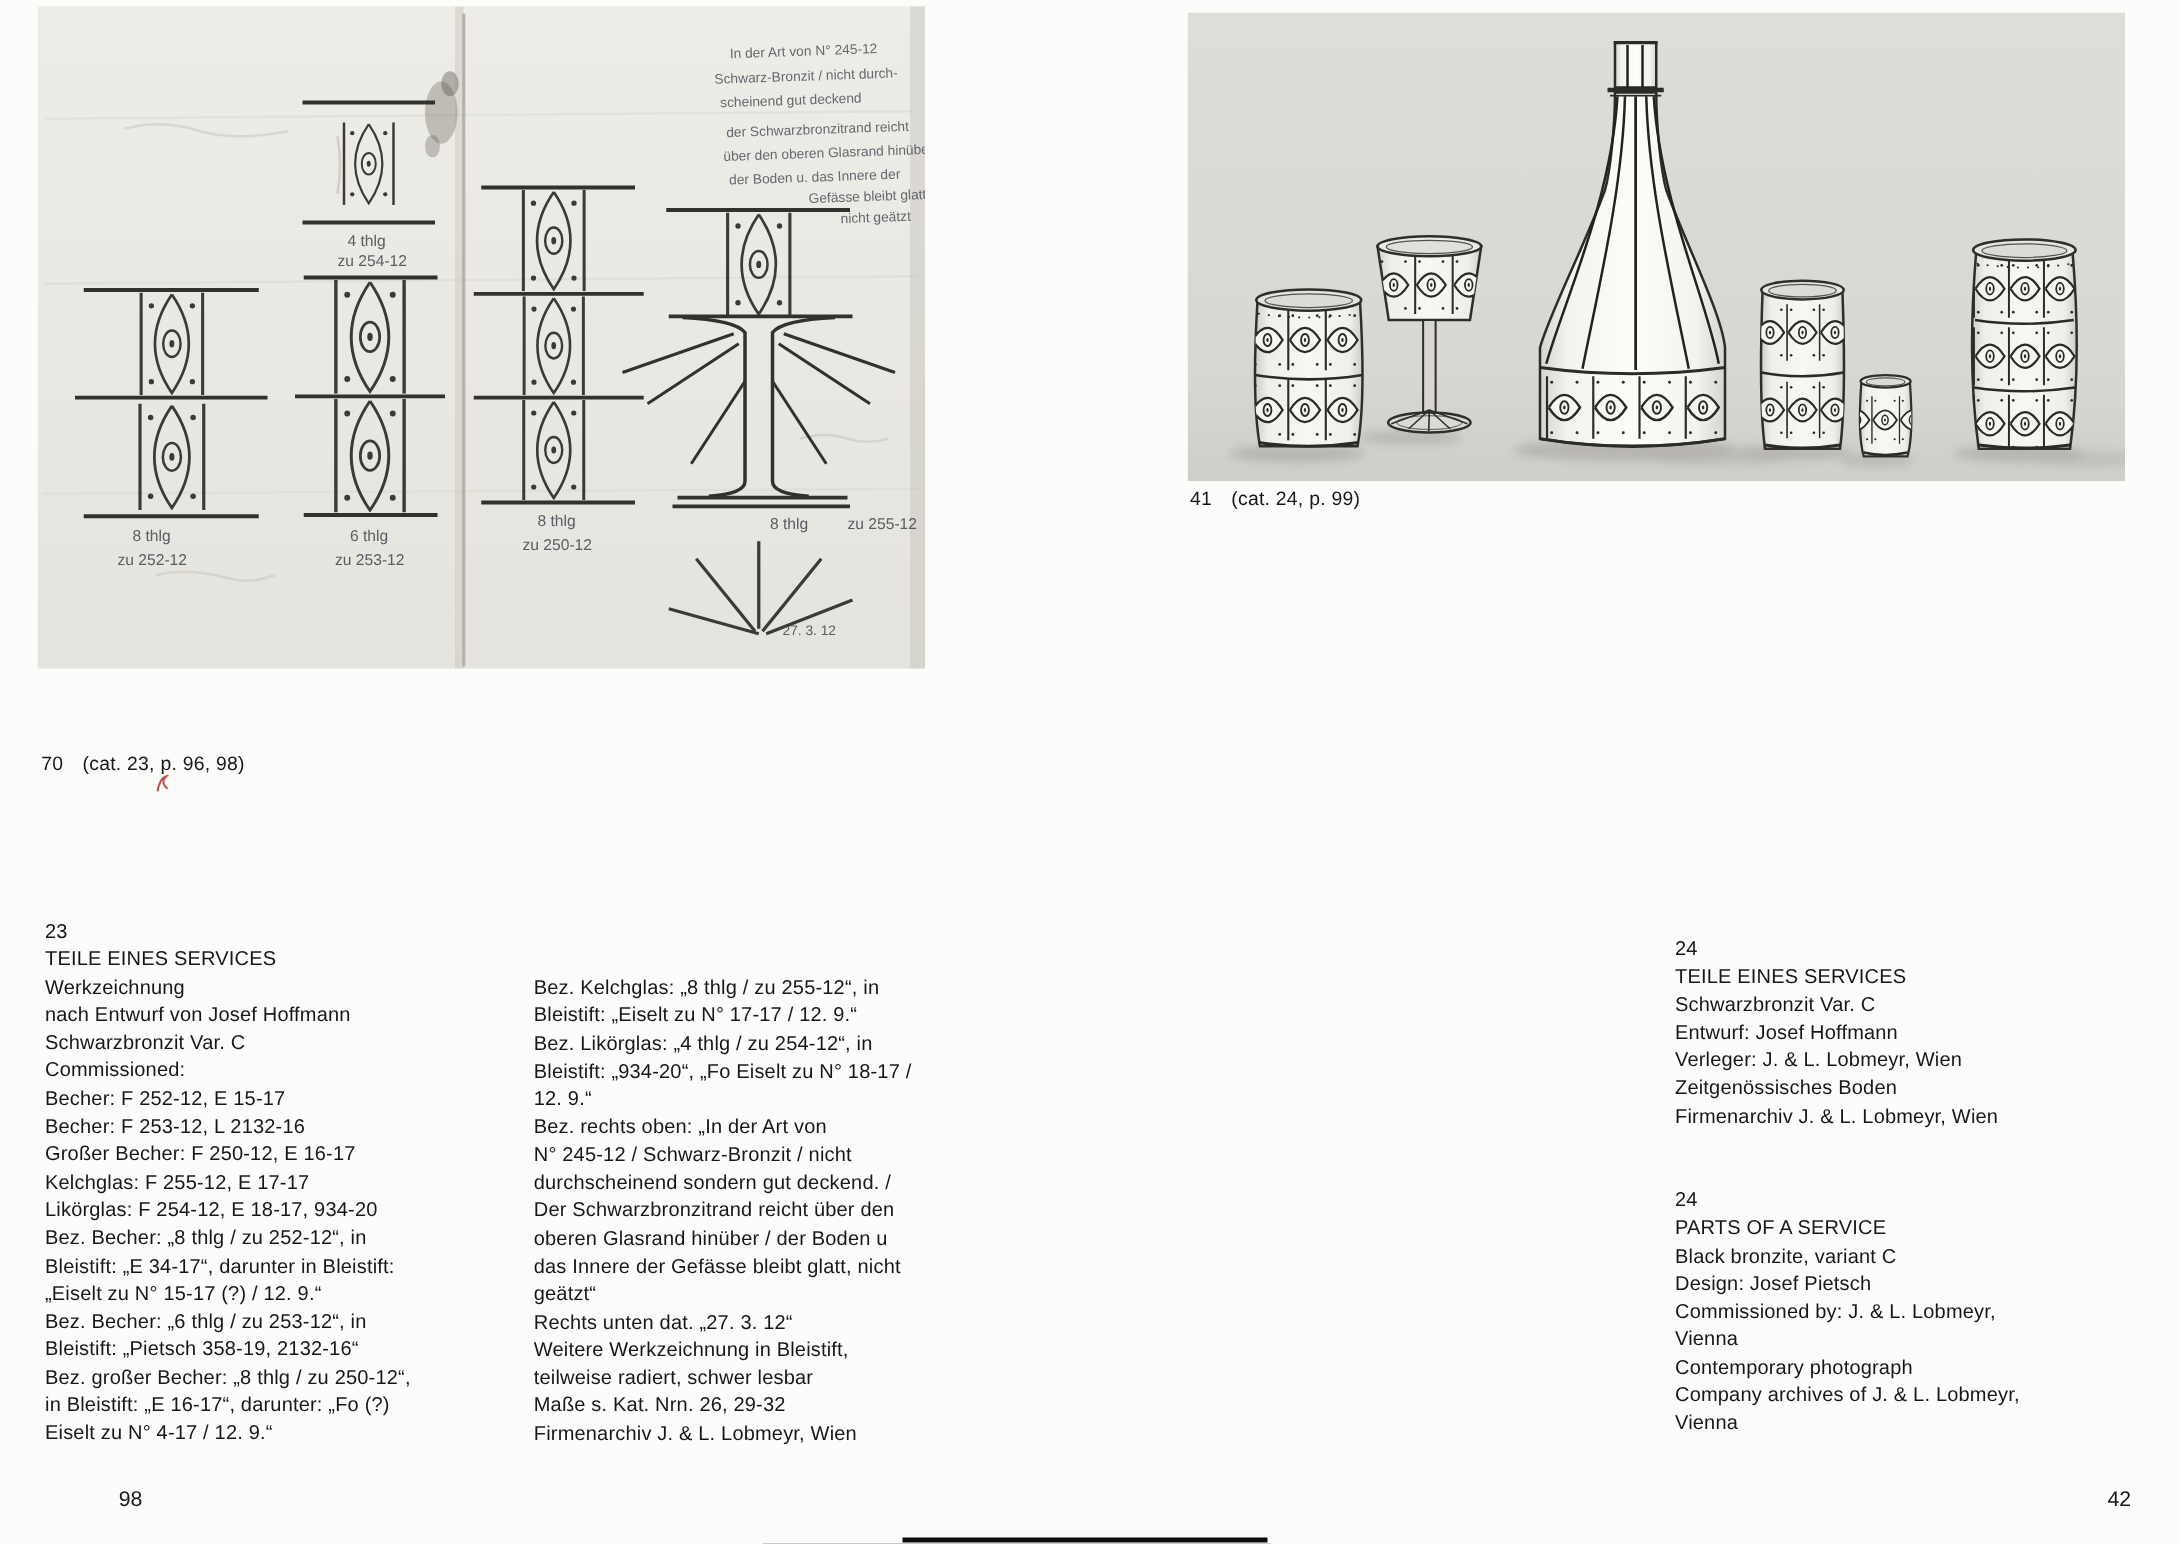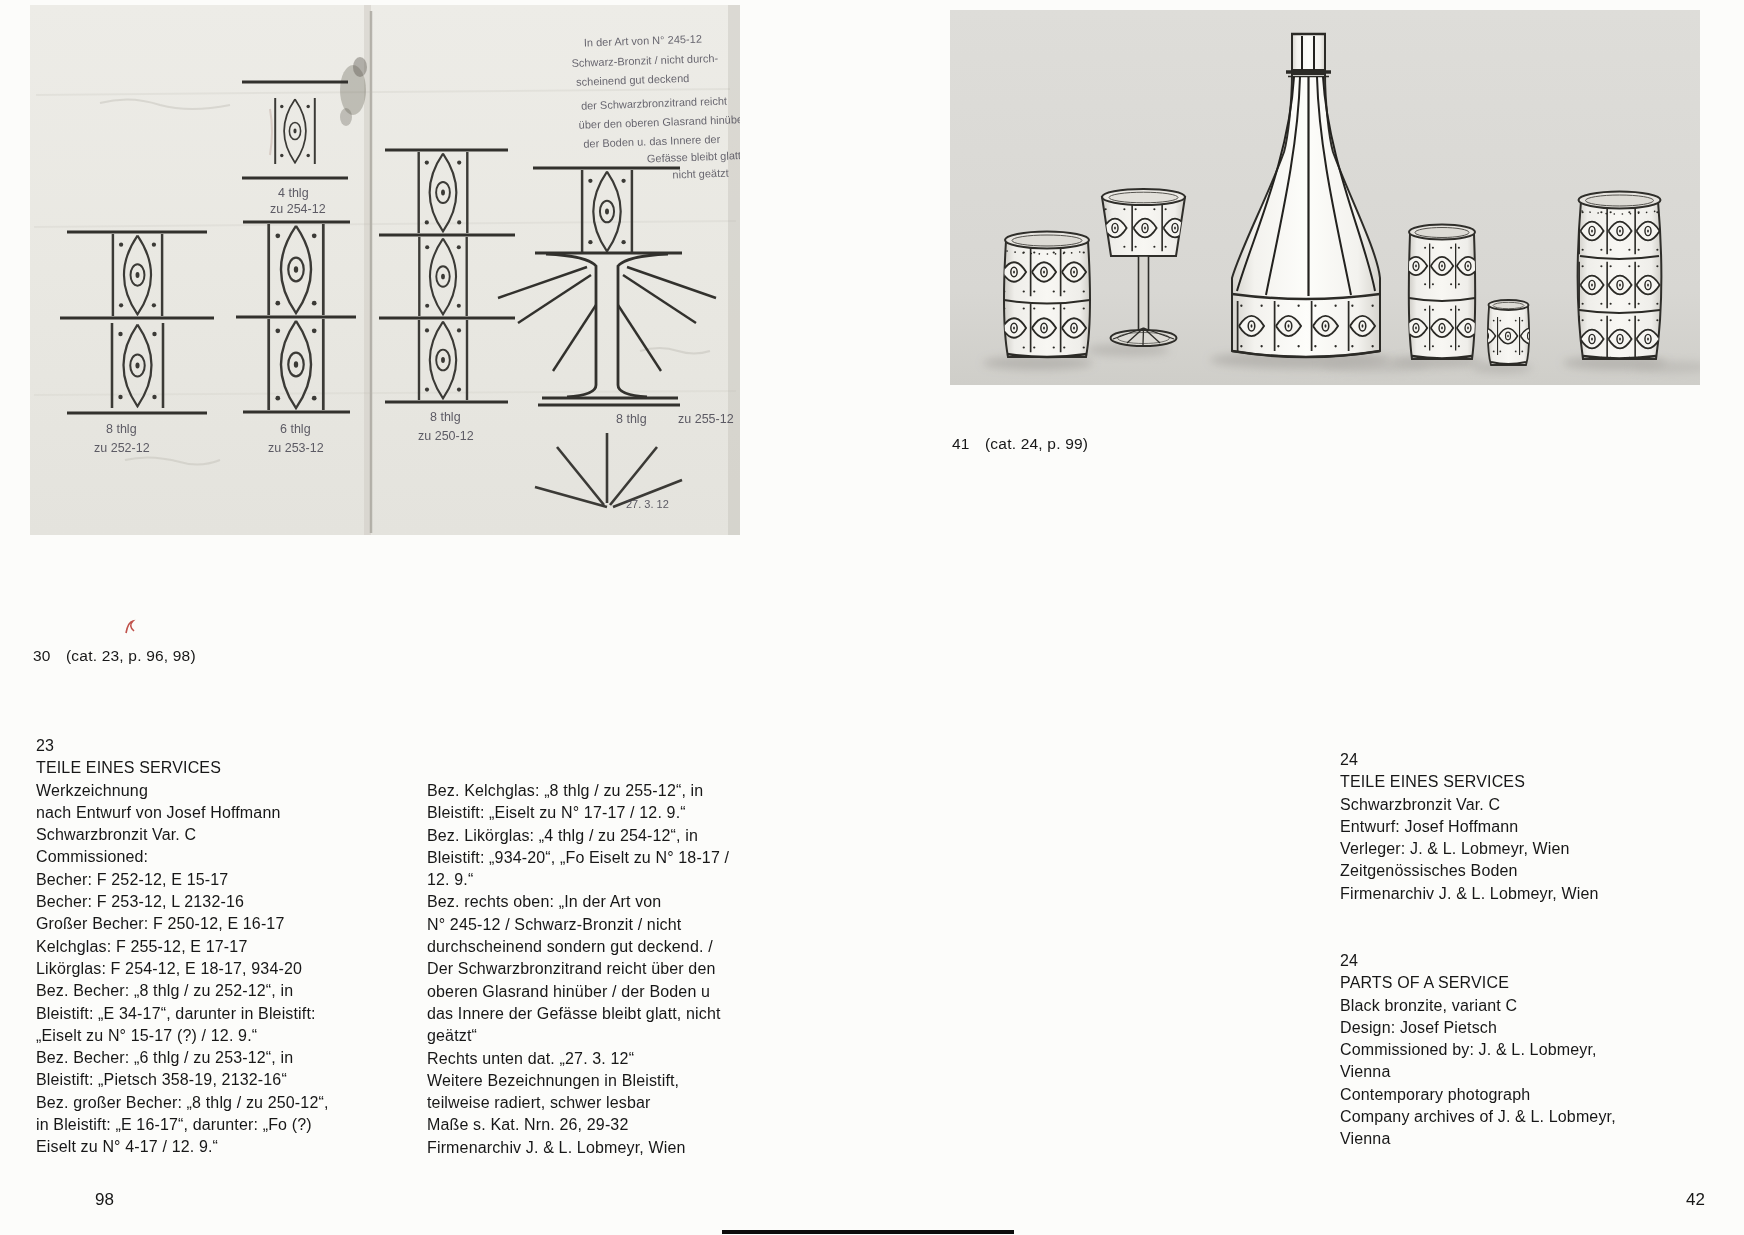--- a/index.html
+++ b/index.html
@@ -2,21 +2,21 @@
 <html><head>
 <meta charset="utf-8">
 <style>
   html,body{margin:0;padding:0;background:#888;}
   .page{position:relative;width:1744px;height:1235px;background:#fcfcfa;overflow:hidden;
         font-family:"Liberation Sans",sans-serif;color:#171717;}
   .abs{position:absolute;}
   .print{font-size:16px;line-height:22.3px;letter-spacing:.15px;}
   .tline{white-space:nowrap;}
   .caption{font-size:15.5px;letter-spacing:.2px;white-space:nowrap;}
-  .cap-num{display:inline-block;min-width:33px;margin-top:44px;}
+  .cap-num{display:inline-block;min-width:33px;}
   .pn{font-size:17px;}
   .scanline{background:#0d0d0d;}
 </style>
 </head>
 <body>
 
 <div class="page">
 
   <svg class="abs" style="left:30px;top:5px;" width="710" height="530" viewBox="0 0 710 530">
     <defs>
@@ -136,21 +136,21 @@
       <text x="238" y="447">zu 253-12</text>
       <text x="400" y="416">8 thlg</text>
       <text x="388" y="435">zu 250-12</text>
       <text x="586" y="418">8 thlg</text>
       <text x="648" y="418">zu 255-12</text>
       <text x="596" y="503" font-size="11">27. 3. 12</text>
     </g>
   </svg>
 
   <div class="abs caption" style="left:33px;top:603px;">
-    <span class="cap-num">30</span><span>(cat. 23, p. 96, 98)</span>
+    <span class="cap-num">70</span><span>(cat. 23, p. 96, 98)</span>
   </div>
 
   <svg class="abs" style="left:123px;top:618px;" width="14" height="18" viewBox="0 0 14 18">
     <path d="M3,15 Q5,4 10,3 Q5,8 11,13" stroke="#b5342c" stroke-width="1.6" fill="none" opacity="0.85"></path>
   </svg>
 
   <div class="abs print" style="left:36px;top:735px;width:350px;">
       <div class="tline">23</div>
       <div class="tline">TEILE EINES SERVICES</div>
       <div class="tline">Werkzeichnung</div>
@@ -179,21 +179,21 @@
       <div class="tline">Bleistift: „934-20“, „Fo Eiselt zu N° 18-17 /</div>
       <div class="tline">12. 9.“</div>
       <div class="tline">Bez. rechts oben: „In der Art von</div>
       <div class="tline">N° 245-12 / Schwarz-Bronzit / nicht</div>
       <div class="tline">durchscheinend sondern gut deckend. /</div>
       <div class="tline">Der Schwarzbronzitrand reicht über den</div>
       <div class="tline">oberen Glasrand hinüber / der Boden u</div>
       <div class="tline">das Innere der Gefässe bleibt glatt, nicht</div>
       <div class="tline">geätzt“</div>
       <div class="tline">Rechts unten dat. „27. 3. 12“</div>
-      <div class="tline">Weitere Bezeichnungen in Bleistift,</div>
+      <div class="tline">Weitere Werkzeichnung in Bleistift,</div>
       <div class="tline">teilweise radiert, schwer lesbar</div>
       <div class="tline">Maße s. Kat. Nrn. 26, 29-32</div>
       <div class="tline">Firmenarchiv J. &amp; L. Lobmeyr, Wien</div>
     </div>
 
   <div class="abs pn" style="left:95px;top:1190px;">98</div>
 
   <svg class="abs" style="left:950px;top:10px;" width="750" height="375" viewBox="0 0 750 375">
     <defs>
       <linearGradient id="pbg" x1="0" y1="0" x2="0" y2="1">

